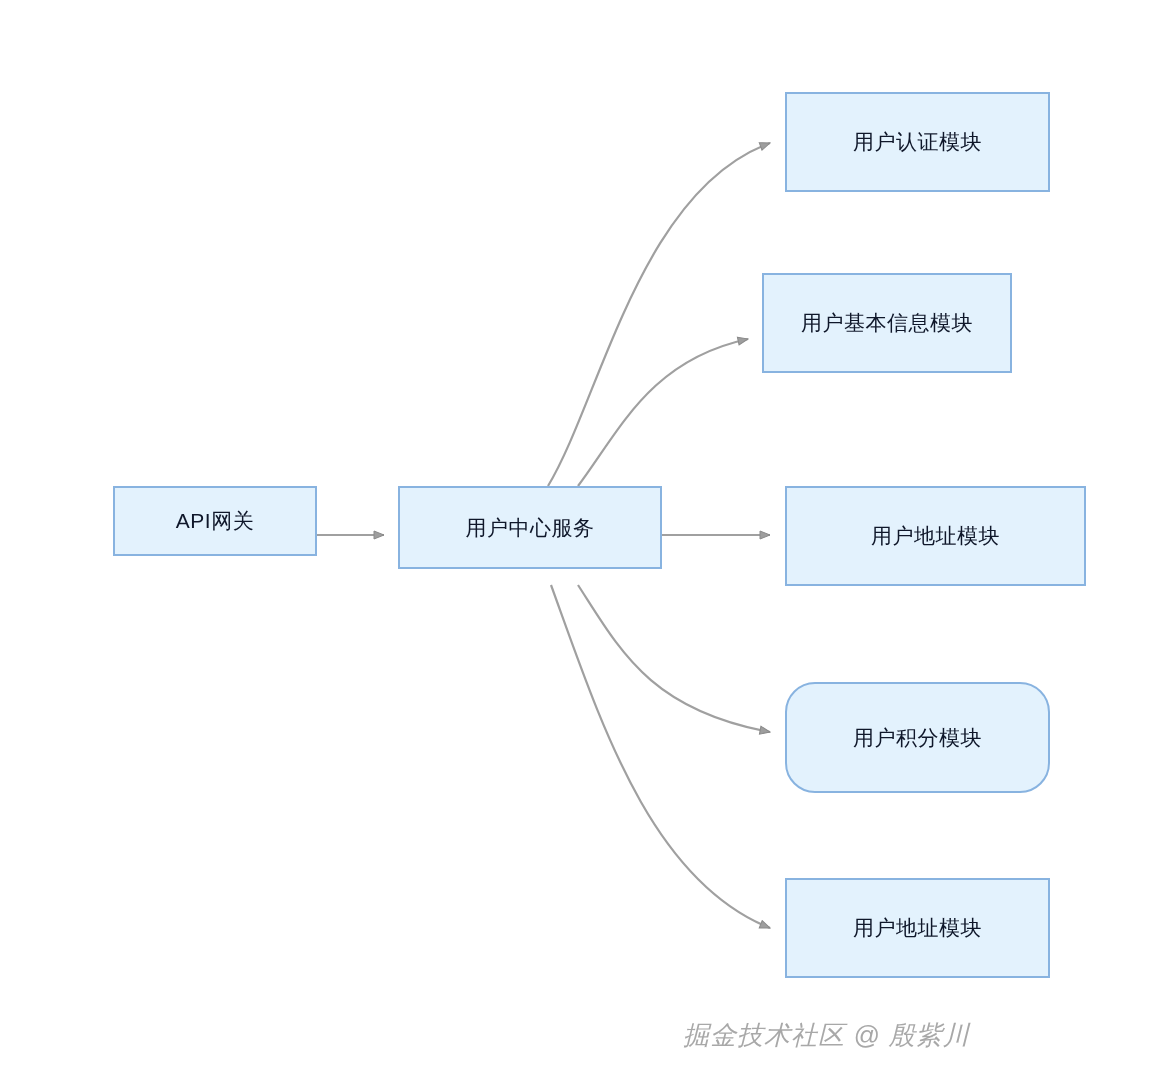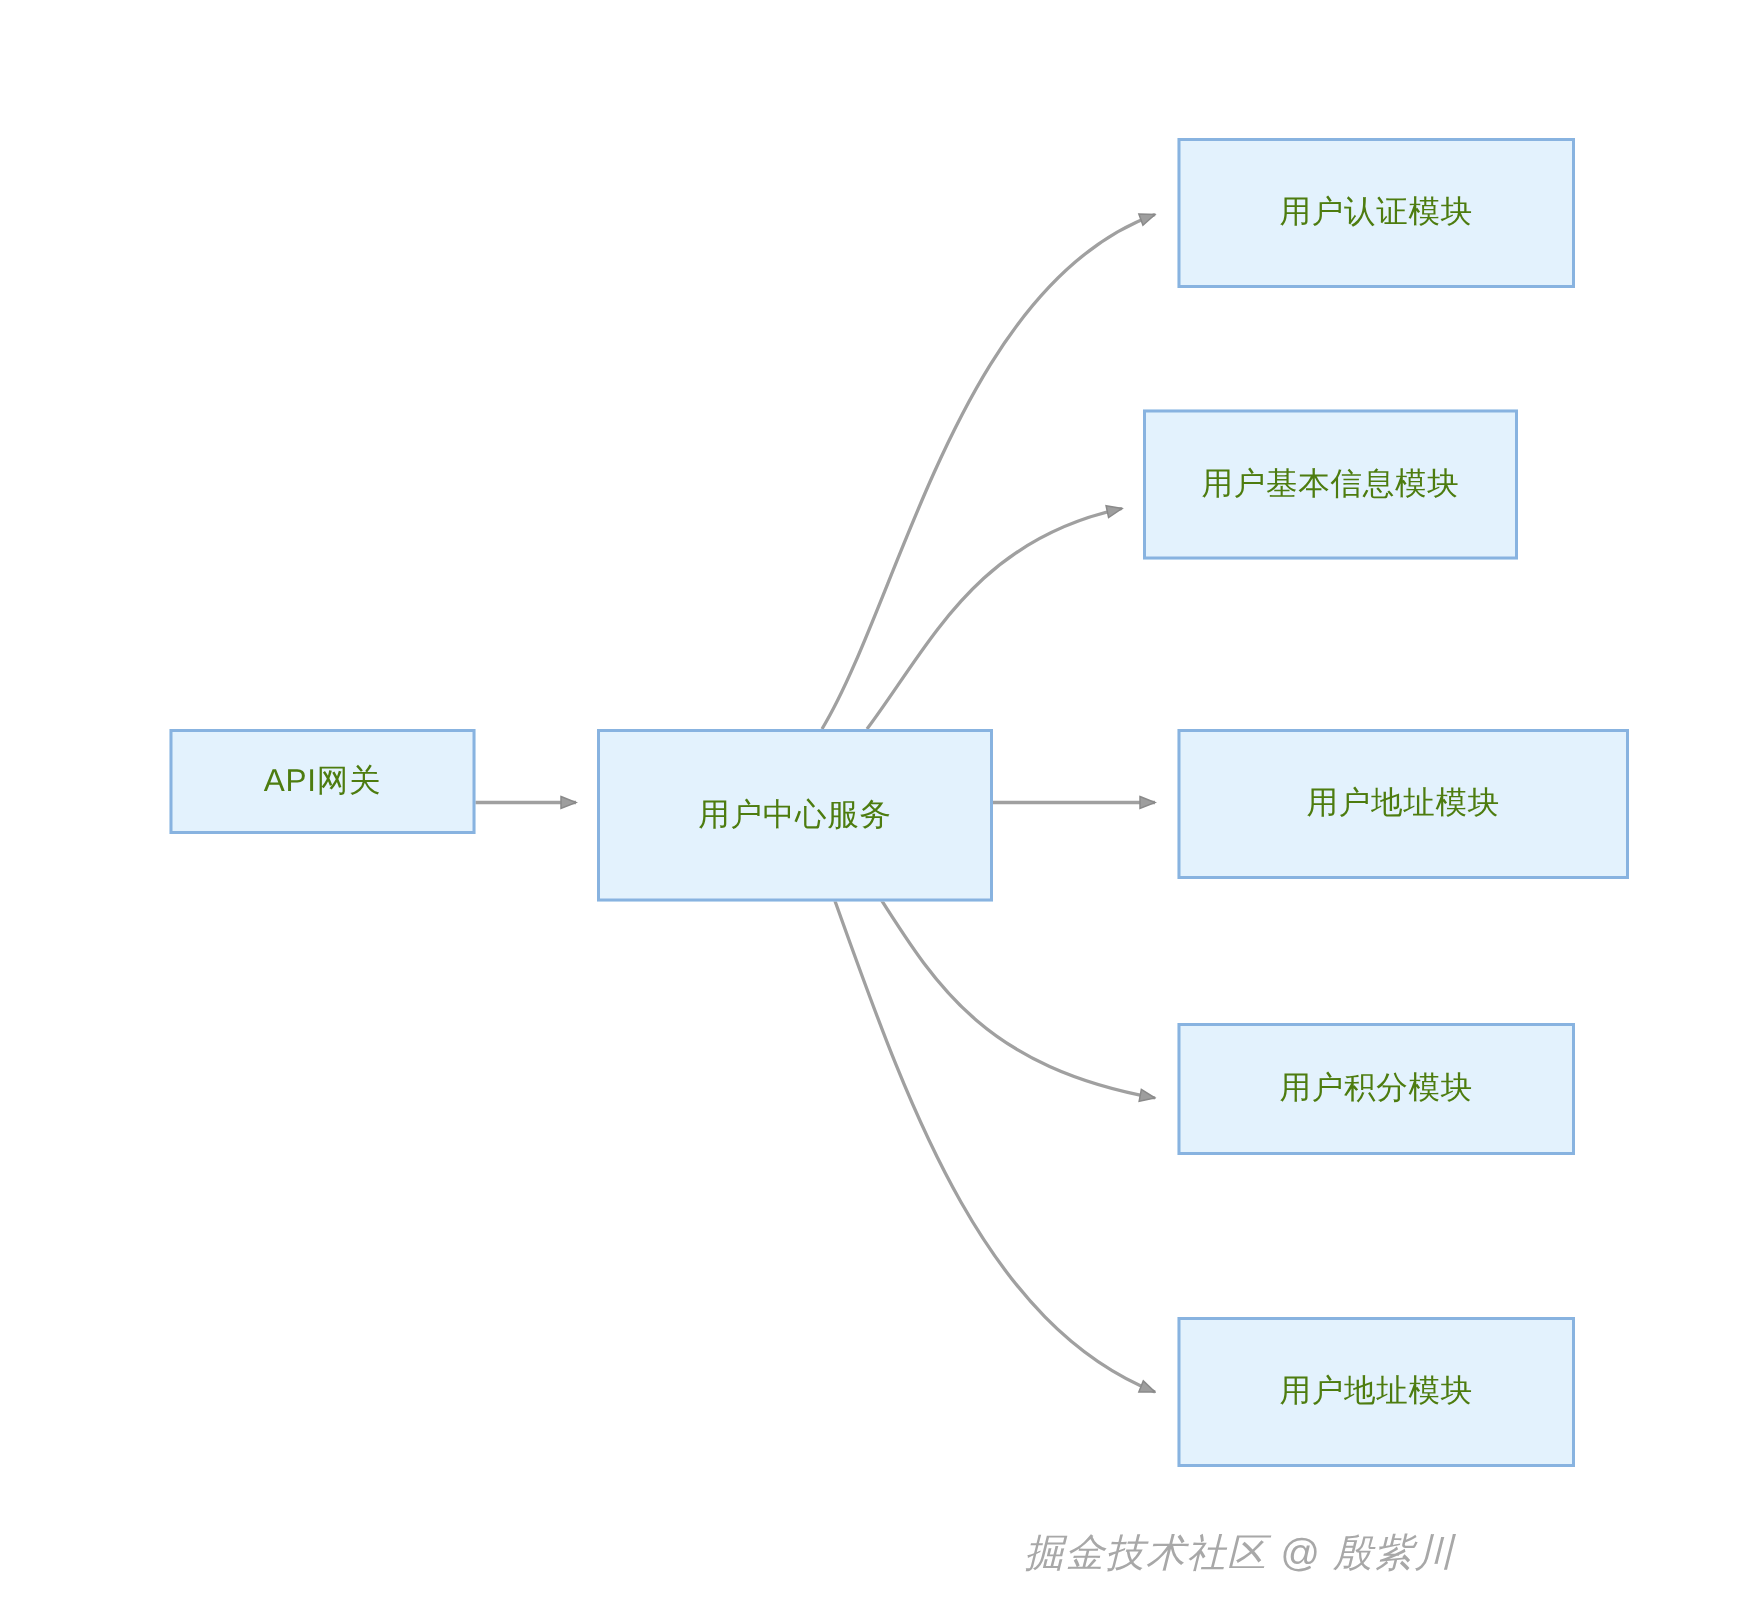--- a/index.html
+++ b/index.html
@@ -30,21 +30,21 @@
     box-sizing: border-box;
     background: #e3f2fd;
     border: 2px solid #88b3e0;
     display: flex;
     align-items: center;
     justify-content: center;
   }
   .node-label {
     font-size: 21px;
     line-height: 1.2;
-    color: #4d7c0f;
+    color: #0f172a;
     letter-spacing: 0.5px;
     white-space: nowrap;
     font-weight: 400;
   }
   .watermark {
     position: absolute;
     font-size: 26px;
     color: #9a9a9a;
     font-style: italic;
     letter-spacing: 1px;
@@ -74,37 +74,37 @@
 
     <path d="M 578 585 C 620 650 650 710 770 732" fill="none" stroke="#a0a0a0" stroke-width="2.2" marker-end="url(#arrowhead)"></path>
 
     <path d="M 551 585 C 600 720 650 880 770 928" fill="none" stroke="#a0a0a0" stroke-width="2.2" marker-end="url(#arrowhead)"></path>
   </svg>
 
   <div class="node" style="left:113px; top:486px; width:204px; height:70px;">
     <span class="node-label">API网关</span>
   </div>
 
-  <div class="node" style="left:398px; top:486px; width:264px; height:115px;">
+  <div class="node" style="left:398px; top:486px; width:264px; height:83px;">
     <span class="node-label">用户中心服务</span>
   </div>
 
   <div class="node" style="left:785px; top:92px; width:265px; height:100px;">
     <span class="node-label">用户认证模块</span>
   </div>
 
   <div class="node" style="left:762px; top:273px; width:250px; height:100px;">
     <span class="node-label">用户基本信息模块</span>
   </div>
 
   <div class="node" style="left:785px; top:486px; width:301px; height:100px;">
     <span class="node-label">用户地址模块</span>
   </div>
 
-  <div class="node" style="left:785px; top:682px; width:265px; height:88px;">
+  <div class="node" style="left:785px; top:682px; width:265px; height:111px;border-radius:30px;">
     <span class="node-label">用户积分模块</span>
   </div>
 
   <div class="node" style="left:785px; top:878px; width:265px; height:100px;">
     <span class="node-label">用户地址模块</span>
   </div>
 
   <div class="watermark" style="left:683px; top:1018px;">掘金技术社区 @ 殷紫川</div>
 
 </div>

